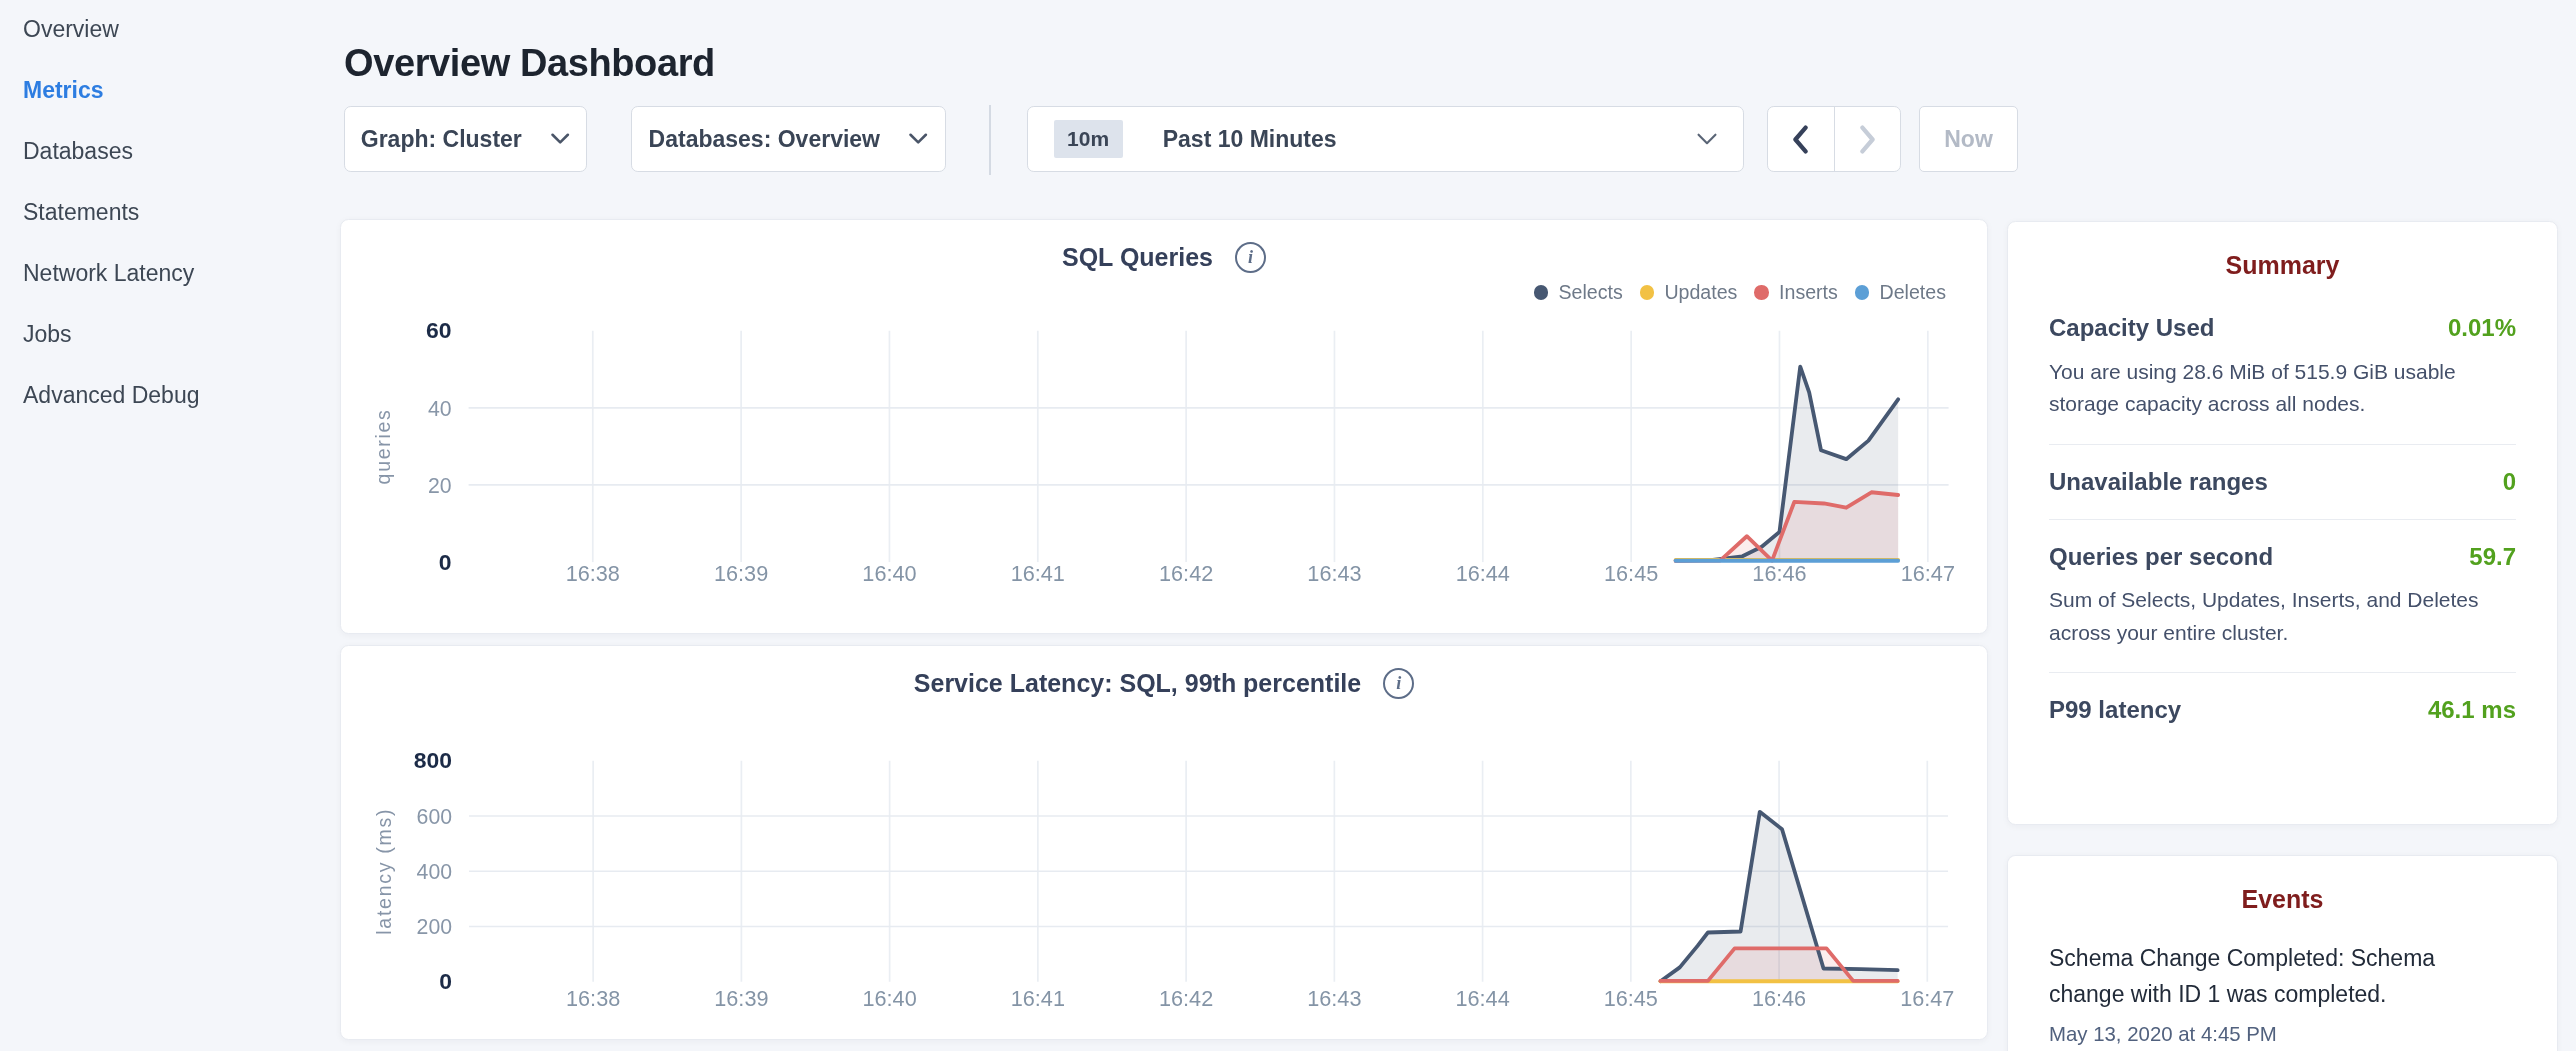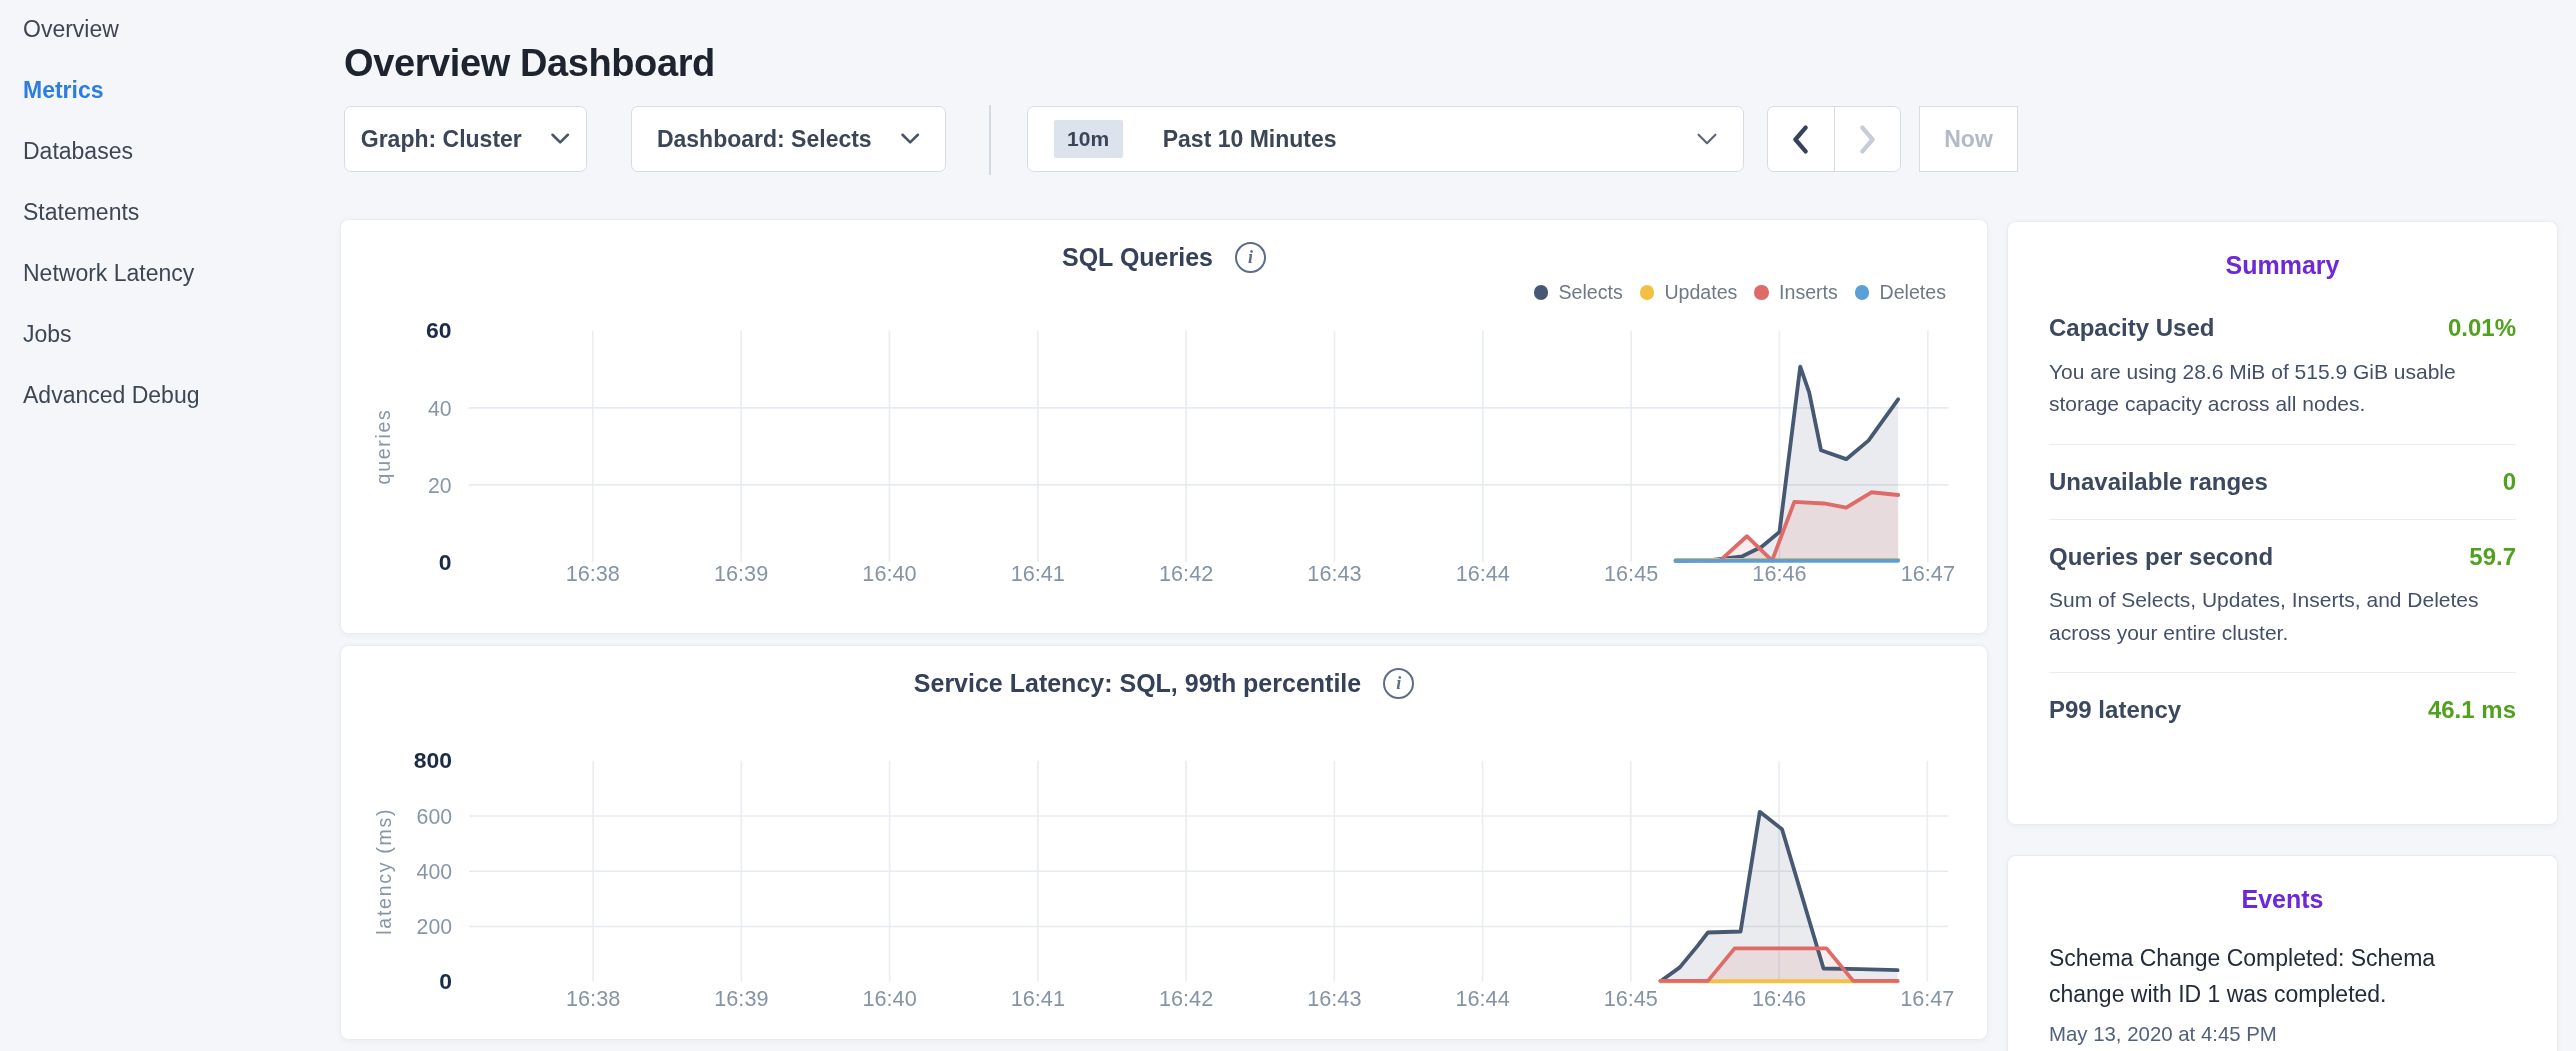--- a/index.html
+++ b/index.html
@@ -21,21 +21,21 @@
   .chev svg{display:block}
   .vdivider{position:absolute;left:989px;top:105px;width:1.7px;height:70px;background:#d4dae3}
   .timebox{justify-content:flex-start;padding:0 25.5px}
   .time-badge{background:#dde3ec;border-radius:2px;padding:6.8px 13.6px;font-size:21px;font-weight:700;color:#3a4556}
   .time-chev{margin-left:auto}
   .arrowbox{position:absolute;left:1767px;top:106px;width:134px;height:66px;background:#fff;border:1.7px solid #d7dce4;
             border-radius:6.8px;box-sizing:border-box;display:flex}
   .arrow-half{flex:1;display:flex;align-items:center;justify-content:center;cursor:pointer}
   .arrow-half:first-child{border-right:1.7px solid #d7dce4}
   .nowbtn{position:absolute;left:1919px;top:106px;width:99px;height:66px;background:#fff;border:1.7px solid #d7dce4;
-          border-radius:0;box-sizing:border-box;display:flex;align-items:center;justify-content:center;
+          border-radius:5px;box-sizing:border-box;display:flex;align-items:center;justify-content:center;
           font-size:23px;font-weight:700;color:#b3bac6;cursor:default}
   
   .card{position:absolute;background:#fff;border:1.7px solid #e8ebf1;border-radius:8.5px;
         box-shadow:0 1.7px 6.8px rgba(20,30,50,.04);box-sizing:border-box}
   #chart-card-0{left:340px;top:219px;width:1648px;height:415px}
   #chart-card-1{left:340px;top:645px;width:1648px;height:395px}
   .chart-title{position:absolute;top:22px;left:0;right:0;display:flex;justify-content:center;align-items:center;gap:22px}
   .chart-title-text{font-size:25px;font-weight:700;color:#35405a}
   .info-icon{width:27px;height:27px;border:2.6px solid #5d6d88;border-radius:50%;color:#5d6d88;
              display:inline-flex;align-items:center;justify-content:center;
@@ -43,21 +43,21 @@
   .legend{position:absolute;right:41px;display:flex;align-items:center;gap:17px}
   #legend-0{top:61px}
   #legend-1{top:60px}
   .legend-item{display:flex;align-items:center;gap:10.2px}
   .legend-dot{width:14.5px;height:14.5px;border-radius:50%}
   .legend-label{font-size:19.6px;color:#6e7988;white-space:nowrap}
   .chart-svg{position:absolute;left:0;top:0}
   
   #summary-card{left:2007px;top:221px;width:551px;height:604px;padding:0 41px}
   #events-card{left:2007px;top:855px;width:551px;height:221px;padding:0 41px;border-bottom:none;border-radius:8.5px 8.5px 0 0}
-  .side-title{text-align:center;font-size:25px;font-weight:700;color:#6d28d9;margin:29px 0 25.5px 0}
+  .side-title{text-align:center;font-size:25px;font-weight:700;color:#7f1d1d;margin:29px 0 25.5px 0}
   #summary-card .side-title{margin-bottom:34px}
   .srow{padding:23px 0;border-top:1.7px solid #e9ecf1}
   .srow:first-of-type{border-top:none;padding-top:0}
   .srow-top{display:flex;align-items:baseline}
   .slabel{font-size:24px;font-weight:700;color:#3c485f;white-space:nowrap}
   .slink{font-size:24px;font-weight:700;color:#2d7de1;margin-left:18.7px;cursor:pointer;white-space:nowrap}
   .svalue{margin-left:auto;font-size:24px;font-weight:700;color:#52a11e;white-space:nowrap}
   .sdesc{margin:13.6px 0 0 0;font-size:21px;line-height:1.55;color:#44506a;padding-right:6.8px}
   .event-msg{margin:0;font-size:23px;line-height:1.6;color:#222b39}
   .event-time{margin:10.2px 0 0 0;font-size:20.4px;color:#51617e}
@@ -80,21 +80,21 @@
 <div class="ctrl" style="left:344px;width:243px">
   <span class="ctrl-label">Graph: Cluster</span>
   <span class="chev">
     <svg width="20.4" height="12" viewBox="0 0 24 14">
         <polyline points="3,2 12,11 21,2" fill="none" stroke="#4a5568" stroke-width="3" stroke-linecap="round" stroke-linejoin="round"></polyline>
       </svg>
   </span>
 </div>
 
 <div class="ctrl" style="left:631px;width:315px">
-  <span class="ctrl-label">Dashboard: Selects</span>
+  <span class="ctrl-label">Databases: Overview</span>
   <span class="chev">
     <svg width="20.4" height="12" viewBox="0 0 24 14">
         <polyline points="3,2 12,11 21,2" fill="none" stroke="#4a5568" stroke-width="3" stroke-linecap="round" stroke-linejoin="round"></polyline>
       </svg>
   </span>
 </div>
 
 <div class="vdivider"></div>
 
 <div class="ctrl timebox" style="left:1027px;width:717px">

